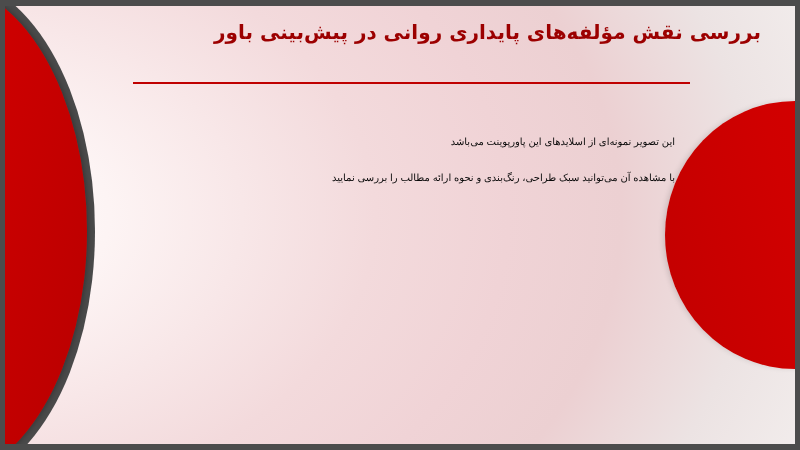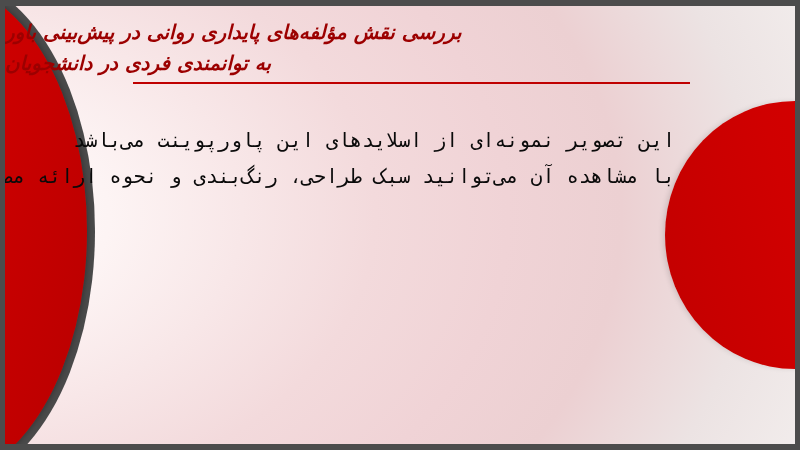--- a/index.html
+++ b/index.html
@@ -85,23 +85,22 @@
     background: linear-gradient(255deg, #d80000 0%, #d00000 50%, #c20000 100%);
     box-shadow: -3px 0 6px -2px rgba(0,0,0,.18);
   }
 
   
   .title-block {
     position: absolute;
     left: 0;
     top: 11px;
     width: 756px;
-    text-align: left;
+    text-align: right;
     z-index: 6;
-    font-style: italic;
   }
   .title-line {
     font-family: "DejaVu Sans", sans-serif;
     font-size: 20px;
     font-weight: bold;
     color: #9c0000;
     line-height: 31px;
     letter-spacing: 0;
     direction: rtl;
     white-space: nowrap;
@@ -120,22 +119,22 @@
   .body-block {
     position: absolute;
     right: 120px;
     top: 118px;
     width: 600px;
     text-align: right;
     direction: rtl;
     z-index: 5;
   }
   .body-line {
-    font-family: Liberation Mono, monospace;
-    font-size: 20px;
+    font-family: Liberation Sans, sans-serif;
+    font-size: 10px;
     font-weight: normal;
     color: #0a0a0a;
     line-height: 36px;
     white-space: nowrap;
   }
 </style>
 </head>
 <body>
 
 <div id="slide">
@@ -152,21 +151,20 @@
       <div class="arc" style="left:-110px;top:-210px;width:1890px;height:1470px;border-width:0 0 0 20px;border-left-color:rgba(255,255,255,.35);"></div>
     </div>
 
     <div class="right-ellipse"></div>
 
     <div class="left-lens-outline"></div>
     <div class="left-lens"></div>
 
     <div class="title-block">
       <div class="title-line">بررسی نقش مؤلفه‌های پایداری روانی در پیش‌بینی باور</div>
-      <div class="title-line">به توانمندی فردی در دانشجویان</div>
     </div>
     <div class="title-rule"></div>
 
     <div class="body-block">
       <div class="body-line">این تصویر نمونه‌ای از اسلایدهای این پاورپوینت می‌باشد</div>
       <div class="body-line">با مشاهده آن می‌توانید سبک طراحی، رنگ‌بندی و نحوه ارائه مطالب را بررسی نمایید</div>
     </div>
 
   </div>
 </div>

